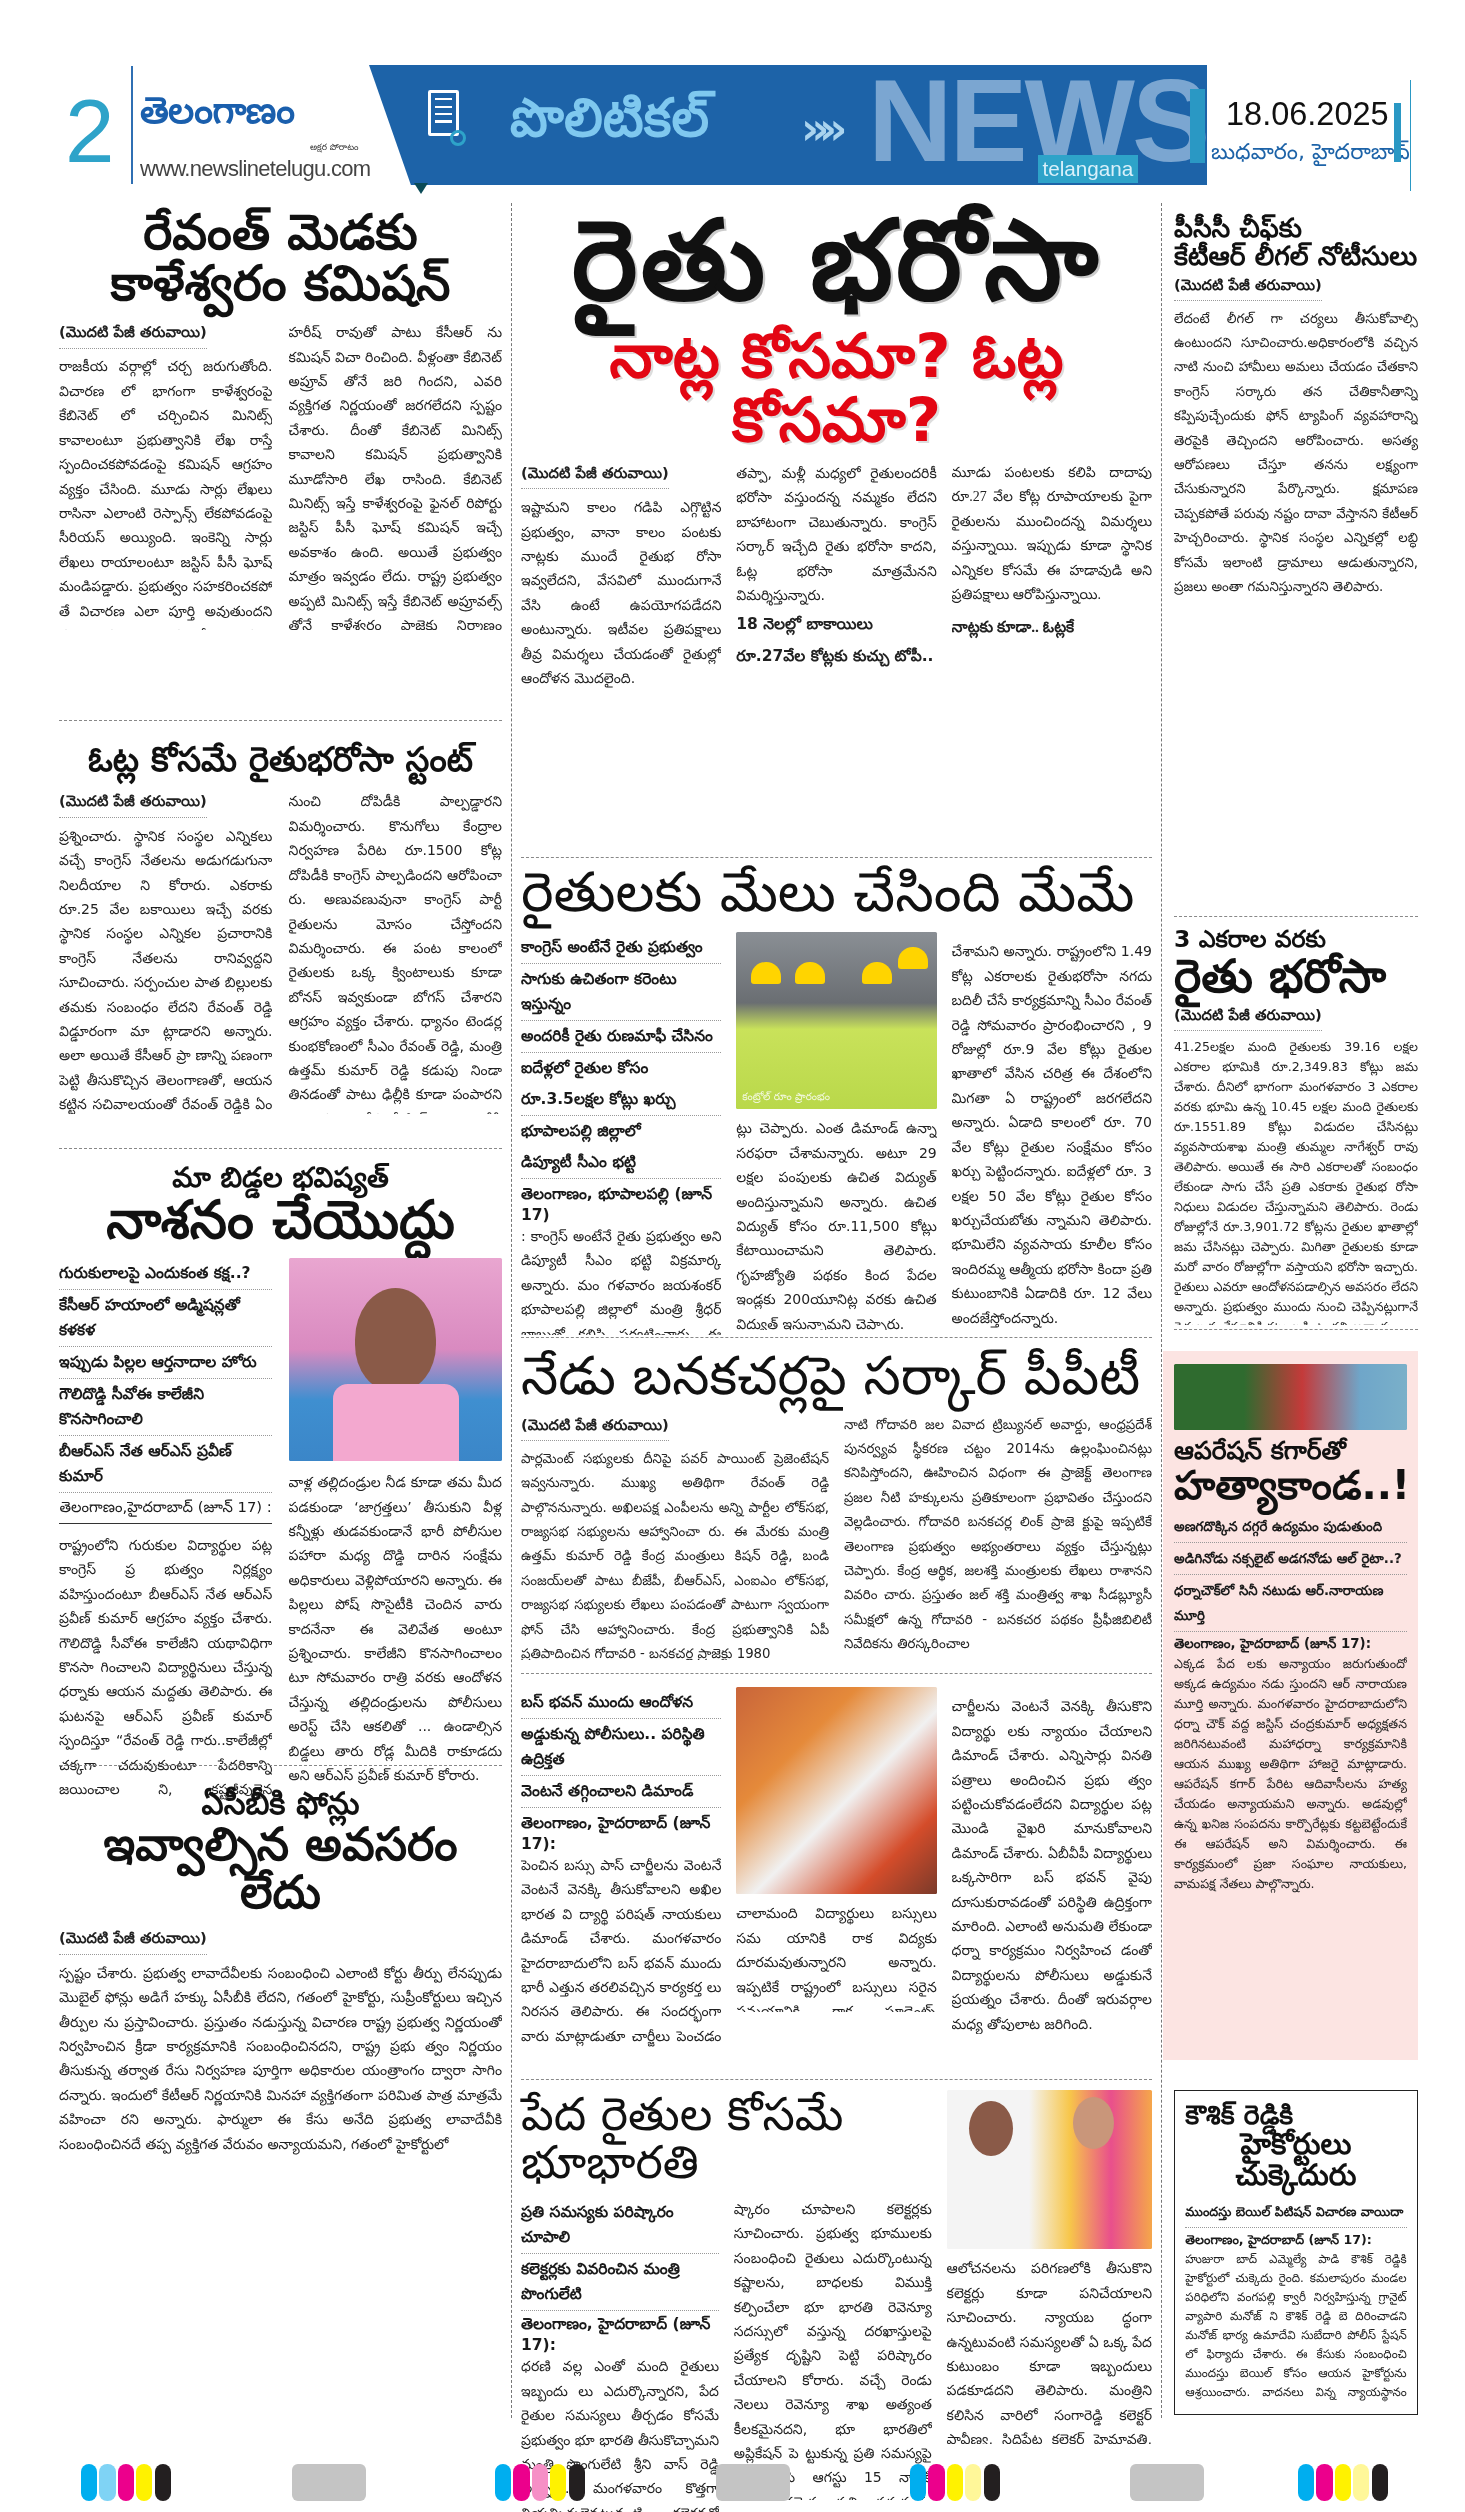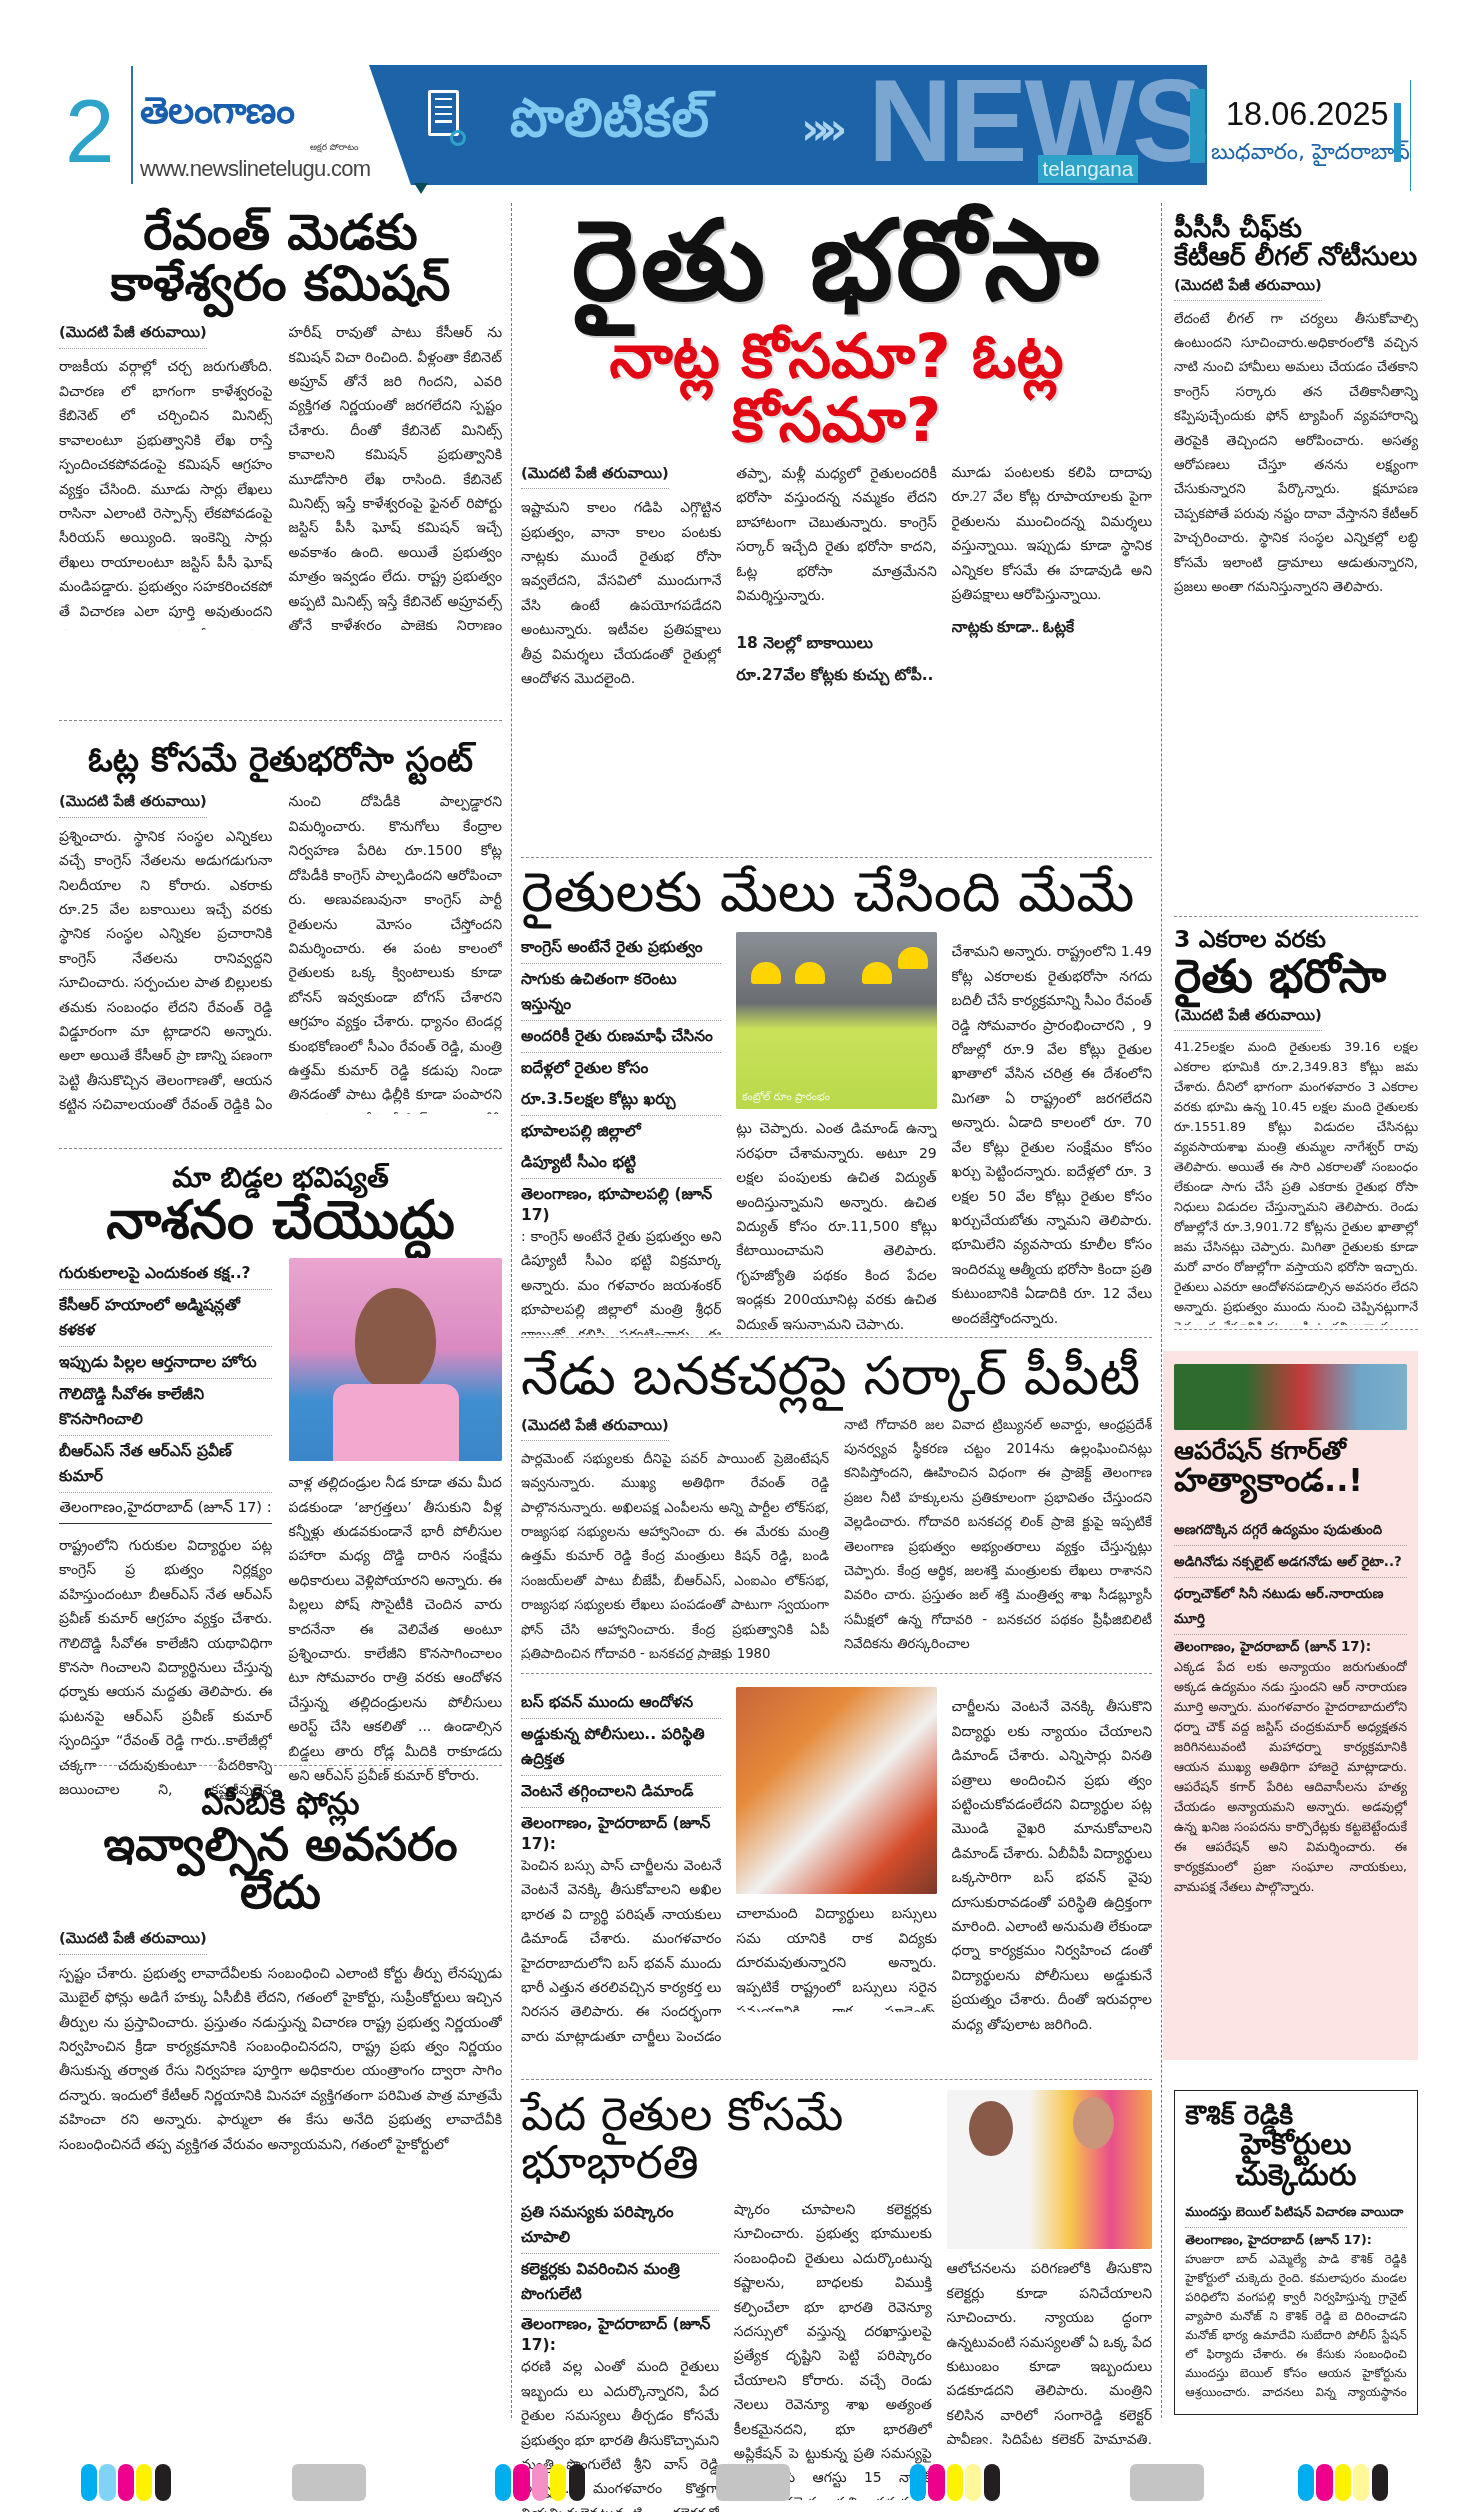--- a/index.html
+++ b/index.html
@@ -142,21 +142,21 @@
 <div class="art" style="left:521px; top:203px; width:631px;">
   <div class="hl" style="font-size:111px; letter-spacing:3px; text-shadow:2.2px 2.2px 0 #ccc;">రైతు భరోసా</div>
   <div class="hl" style="font-size:61px; color:#e30613; text-shadow:2.2px 2.2px 0 #ddd; margin:4.4px 0 8.9px;">నాట్ల కోసమా? ఓట్ల కోసమా?</div>
   <div class="cols" style="gap:14.8px;">
     <div class="col" style="height:354px; overflow:hidden;">
       <div class="cont">(మొదటి పేజీ తరువాయి)</div>
       <div>ఇష్టామని కాలం గడిపి ఎగ్గొట్టిన ప్రభుత్వం, వానా కాలం పంటకు నాట్లకు ముందే రైతుభ రోసా ఇవ్వలేదని, వేసవిలో ముందుగానే వేసి ఉంటే ఉపయోగపడేదని అంటున్నారు. ఇటీవల ప్రతిపక్షాలు తీవ్ర విమర్శలు చేయడంతో రైతుల్లో ఆందోళన మొదలైంది.</div>
     </div>
     <div class="col" style="height:354px; overflow:hidden;">
       <div>తప్పా, మళ్లీ మధ్యలో రైతులందరికీ భరోసా వస్తుందన్న నమ్మకం లేదని బాహాటంగా చెబుతున్నారు. కాంగ్రెస్ సర్కార్ ఇచ్చేది రైతు భరోసా కాదని, ఓట్ల భరోసా మాత్రమేనని విమర్శిస్తున్నారు.</div>
-      <div class="dateline" style="margin-top:24px;">18 నెలల్లో బాకాయిలు</div>
+      <div class="dateline" style="margin-top:5px;">18 నెలల్లో బాకాయిలు</div>
       <div class="dateline" style="margin-top:7.4px;">రూ.27వేల కోట్లకు కుచ్చు టోపీ..</div>
     </div>
     <div class="col" style="height:354px; overflow:hidden;font-family:Liberation Serif, serif;">
       <div>మూడు పంటలకు కలిపి దాదాపు రూ.27 వేల కోట్ల రూపాయాలకు పైగా రైతులను ముంచిందన్న విమర్శలు వస్తున్నాయి. ఇప్పుడు కూడా స్థానిక ఎన్నికల కోసమే ఈ హడావుడి అని ప్రతిపక్షాలు ఆరోపిస్తున్నాయి.</div>
       <div class="dateline" style="margin-top:7.4px;">నాట్లకు కూడా.. ఓట్లకే</div>
     </div>
   </div>
 </div>
 <div class="hrule" style="left:521px; top:857px; width:631px;"></div>
 
@@ -255,21 +255,21 @@
   <div class="hl" style="font-size:23.6px; text-align:left;">3 ఎకరాల వరకు</div>
   <div class="hl" style="font-size:46px; text-align:left; margin-bottom:5.9px;">రైతు భరోసా</div>
   <div class="cont">(మొదటి పేజీ తరువాయి)</div>
   <div class="col" style="height:288px; overflow:hidden; font-size:12.6px; line-height:20px;">41.25లక్షల మంది రైతులకు 39.16 లక్షల ఎకరాల భూమికి రూ.2,349.83 కోట్లు జమ చేశారు. దీనిలో భాగంగా మంగళవారం 3 ఎకరాల వరకు భూమి ఉన్న 10.45 లక్షల మంది రైతులకు రూ.1551.89 కోట్లు విడుదల చేసినట్లు వ్యవసాయశాఖ మంత్రి తుమ్మల నాగేశ్వర్ రావు తెలిపారు. అయితే ఈ సారి ఎకరాలతో సంబంధం లేకుండా సాగు చేసే ప్రతి ఎకరాకు రైతుభ రోసా నిధులు విడుదల చేస్తున్నామని తెలిపారు. రెండు రోజుల్లోనే రూ.3,901.72 కోట్లను రైతుల ఖాతాల్లో జమ చేసినట్లు చెప్పారు. మిగితా రైతులకు కూడా మరో వారం రోజుల్లోగా వస్తాయని భరోసా ఇచ్చారు. రైతులు ఎవరూ ఆందోళనపడాల్సిన అవసరం లేదని అన్నారు. ప్రభుత్వం ముందు నుంచి చెప్పినట్లుగానే రైతుల సంక్షేమానికి కట్టు బడి ఉందని అన్నారు.</div>
 </div>
 <div class="hrule" style="left:1174px; top:1329px; width:244px;"></div>
 
 <div class="art" style="left: 1163px; top: 1351px; width: 255px; height: 709px; padding: 13.3px 11px; background: rgb(252, 228, 226);" id="kagar-box">
   <div class="photo" style="height:66px; background:linear-gradient(90deg,#2f6b2f 0%,#2f6b2f 30%,#c43a3a 55%,#6fa6c9 80%,#7ab0c9 100%);"></div>
   <div class="hl" style="font-size:25px; text-align:left; margin-top:7.4px;">ఆపరేషన్ కగార్‌తో</div>
-  <div class="hl" style="font-size:32px; text-align:left; margin-bottom:16px;">హత్యాకాండ..!</div>
+  <div class="hl" style="font-size:40px; text-align:left; margin-bottom:5px;">హత్యాకాండ..!</div>
   <div class="sub" style="font-size:13.3px;">అణగదొక్కిన దగ్గరే ఉద్యమం పుడుతుంది</div>
   <div class="sub" style="font-size:13.3px;">అడిగినోడు నక్సలైట్ అడగనోడు ఆల్ రైటా..?</div>
   <div class="sub" style="font-size:13.3px;">ధర్నాచౌక్‌లో సినీ నటుడు ఆర్.నారాయణ మూర్తి</div>
   <div class="dateline" style="font-size:13.3px; margin-top:4.4px;">తెలంగాణం, హైదరాబాద్ (జూన్ 17):</div>
   <div class="col" style="height:414px; overflow:hidden; font-size:12.6px; line-height:20px;">ఎక్కడ పేద లకు అన్యాయం జరుగుతుందో అక్కడ ఉద్యమం నడు స్తుందని ఆర్ నారాయణ మూర్తి అన్నారు. మంగళవారం హైదరాబాదులోని ధర్నా చౌక్ వద్ద జస్టిస్ చంద్రకుమార్ అధ్యక్షతన జరిగినటువంటి మహాధర్నా కార్యక్రమానికి ఆయన ముఖ్య అతిథిగా హాజరై మాట్లాడారు. ఆపరేషన్ కగార్ పేరిట ఆదివాసీలను హత్య చేయడం అన్యాయమని అన్నారు. అడవుల్లో ఉన్న ఖనిజ సంపదను కార్పొరేట్లకు కట్టబెట్టేందుకే ఈ ఆపరేషన్ అని విమర్శించారు. ఈ కార్యక్రమంలో ప్రజా సంఘాల నాయకులు, వామపక్ష నేతలు పాల్గొన్నారు.</div>
 </div>
 
 <div class="art" style="left:1174px; top:2090px; width:244px; height:325px; border:1.5px solid #222; padding:10.3px;">
   <div class="hl" style="font-size:26.6px; text-align:left;">కౌశిక్ రెడ్డికి</div>
   <div class="hl" style="font-size:29.5px; text-align:center; margin-bottom:4.4px;">హైకోర్టులు చుక్కెదురు</div>

